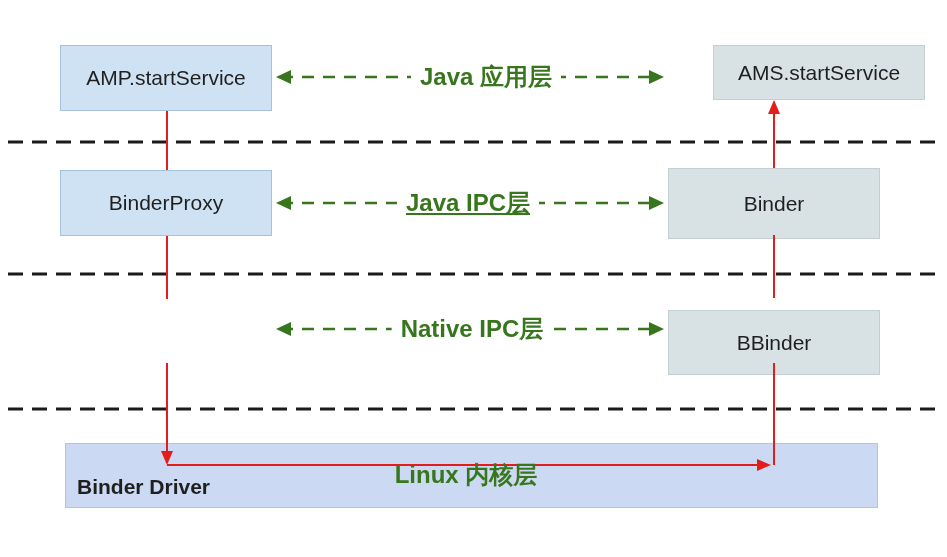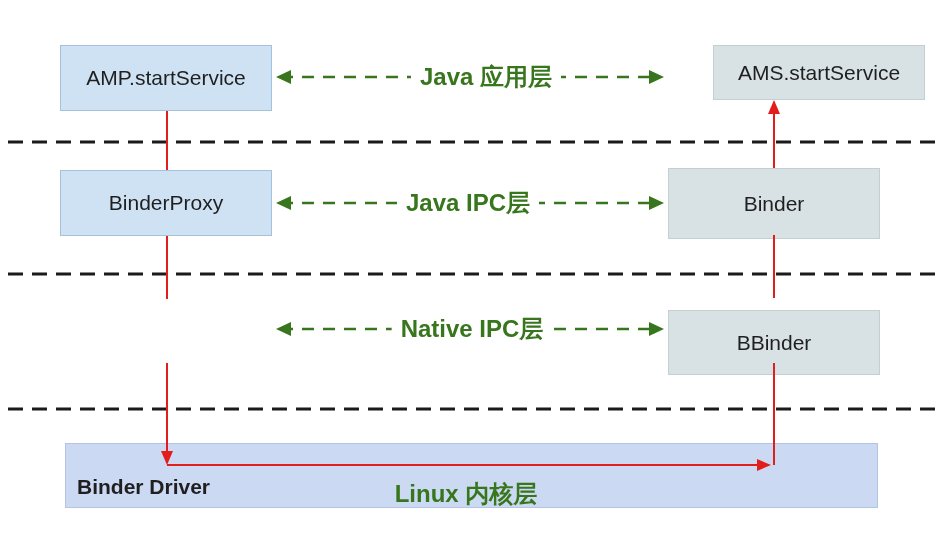--- a/index.html
+++ b/index.html
@@ -65,24 +65,24 @@
     position:absolute;
     transform:translate(-50%,-50%);
     font-size:24px;font-weight:bold;
     color:var(--label-green);
     white-space:nowrap;
     background:#ffffff;
     padding:0 9px;
     line-height:22px;
   }
   #label-java-app   {left:486px;top:77px;}
-  #label-java-ipc   {left:468px;top:203px;}
+  #label-java-ipc   {left:468px;top:203px;text-decoration:underline;}
   #label-native-ipc {left:472px;top:329px;}
   #label-linux-kernel{
-    left:466px;top:494px;
+    left:466px;top:475px;
     background:transparent;padding:0;
   }
 </style>
 </head>
 <body>
 
 <div class="canvas">
 
   <div class="box left" id="box-bproxy">
     <span>BinderProxy</span>

